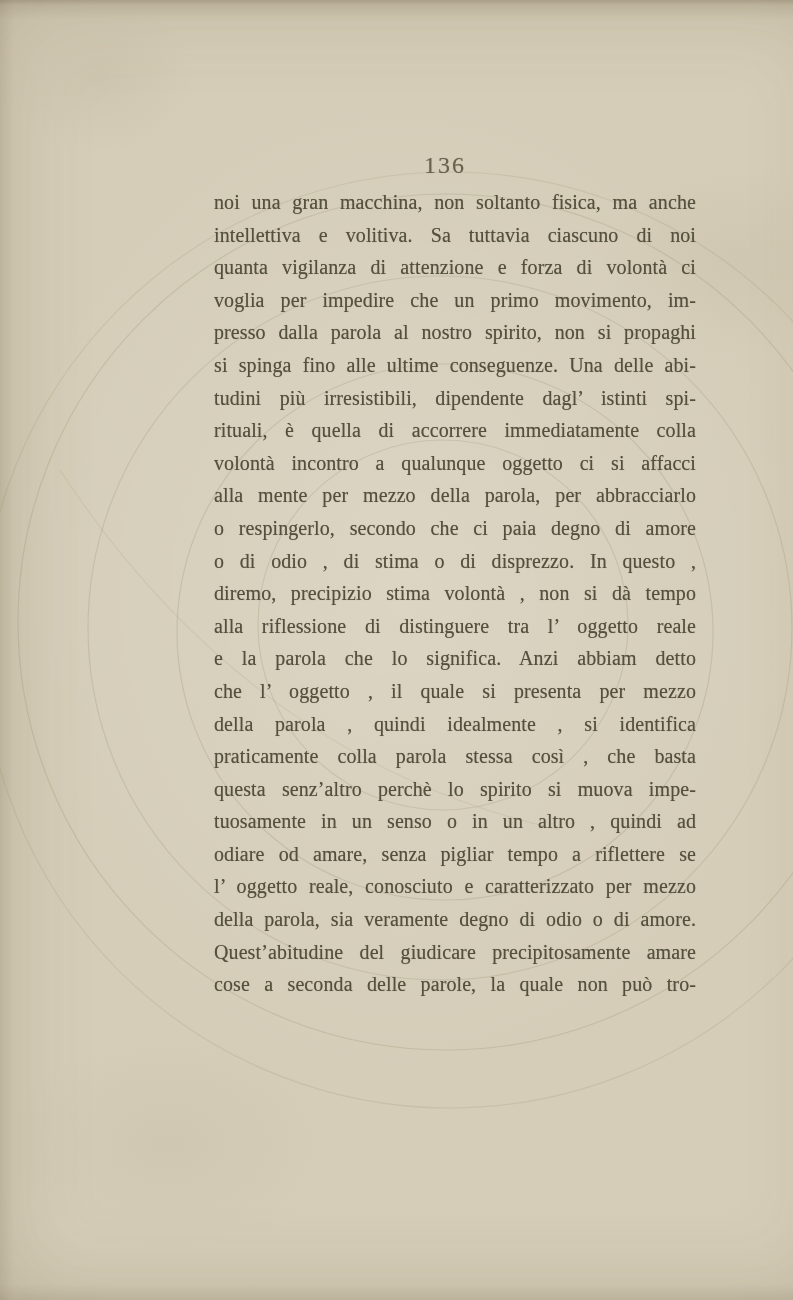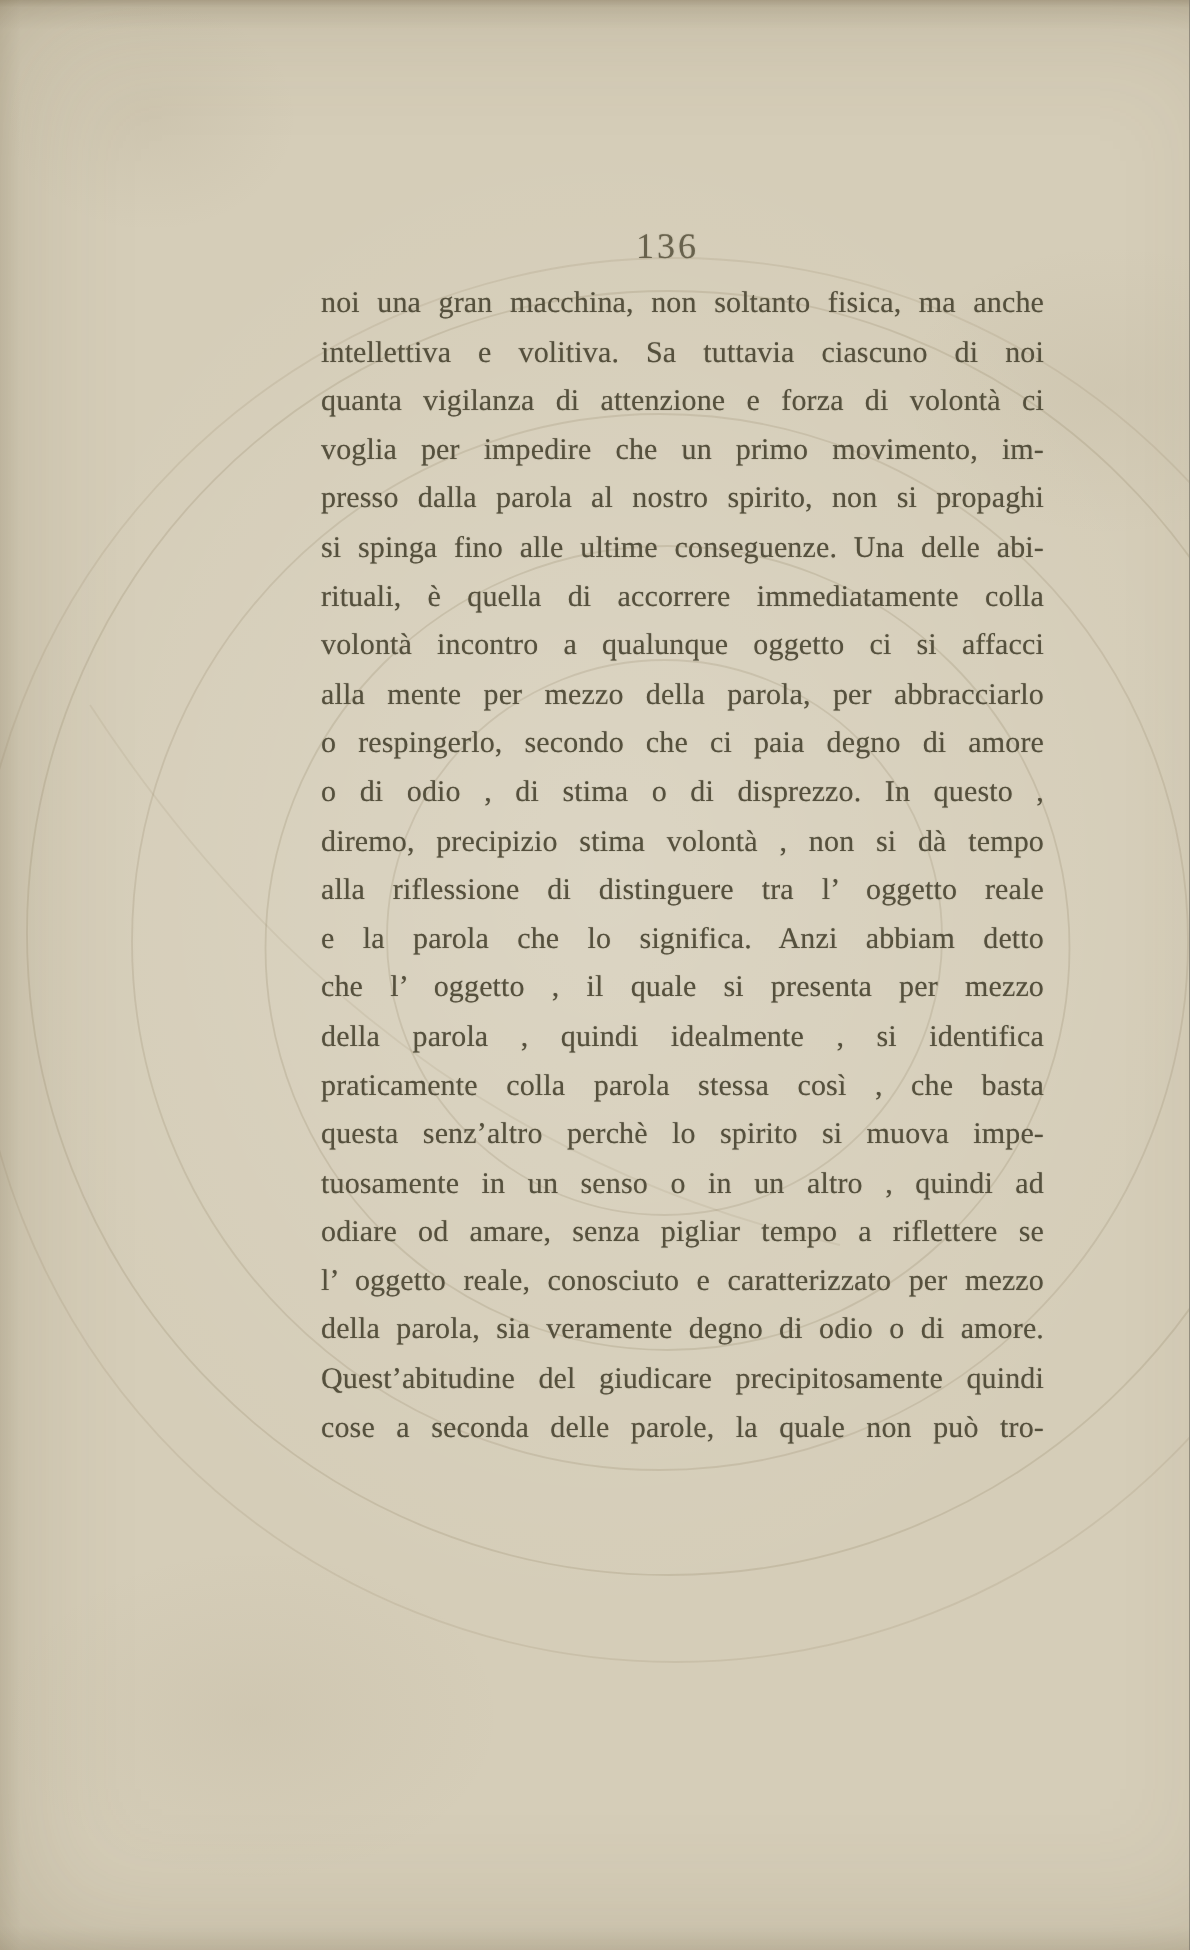--- a/index.html
+++ b/index.html
@@ -82,32 +82,33 @@
 
   <div class="page-number">136</div>
 
   <div class="text-block" id="text-block">
       <div class="line">noi una gran macchina, non soltanto fisica, ma anche</div>
       <div class="line">intellettiva e volitiva. Sa tuttavia ciascuno di noi</div>
       <div class="line">quanta vigilanza di attenzione e forza di volontà ci</div>
       <div class="line">voglia per impedire che un primo movimento, im-</div>
       <div class="line">presso dalla parola al nostro spirito, non si propaghi</div>
       <div class="line">si spinga fino alle ultime conseguenze. Una delle abi-</div>
+      <div class="line">tudini più irresistibili, dipendente dagl’ istinti spi-</div>
       <div class="line">rituali, è quella di accorrere immediatamente colla</div>
       <div class="line">volontà incontro a qualunque oggetto ci si affacci</div>
       <div class="line">alla mente per mezzo della parola, per abbracciarlo</div>
       <div class="line">o respingerlo, secondo che ci paia degno di amore</div>
       <div class="line">o di odio , di stima o di disprezzo. In questo ,</div>
       <div class="line">diremo, precipizio stima volontà , non si dà tempo</div>
       <div class="line">alla riflessione di distinguere tra l’ oggetto reale</div>
       <div class="line">e la parola che lo significa. Anzi abbiam detto</div>
       <div class="line">che l’ oggetto , il quale si presenta per mezzo</div>
       <div class="line">della parola , quindi idealmente , si identifica</div>
       <div class="line">praticamente colla parola stessa così , che basta</div>
       <div class="line">questa senz’altro perchè lo spirito si muova impe-</div>
       <div class="line">tuosamente in un senso o in un altro , quindi ad</div>
       <div class="line">odiare od amare, senza pigliar tempo a riflettere se</div>
       <div class="line">l’ oggetto reale, conosciuto e caratterizzato per mezzo</div>
       <div class="line">della parola, sia veramente degno di odio o di amore.</div>
-      <div class="line">Quest’abitudine del giudicare precipitosamente quindi</div>
+      <div class="line">Quest’abitudine del giudicare precipitosamente amare</div>
       <div class="line">cose a seconda delle parole, la quale non può tro-</div>
     </div>
 </div>
 
 </body></html>

